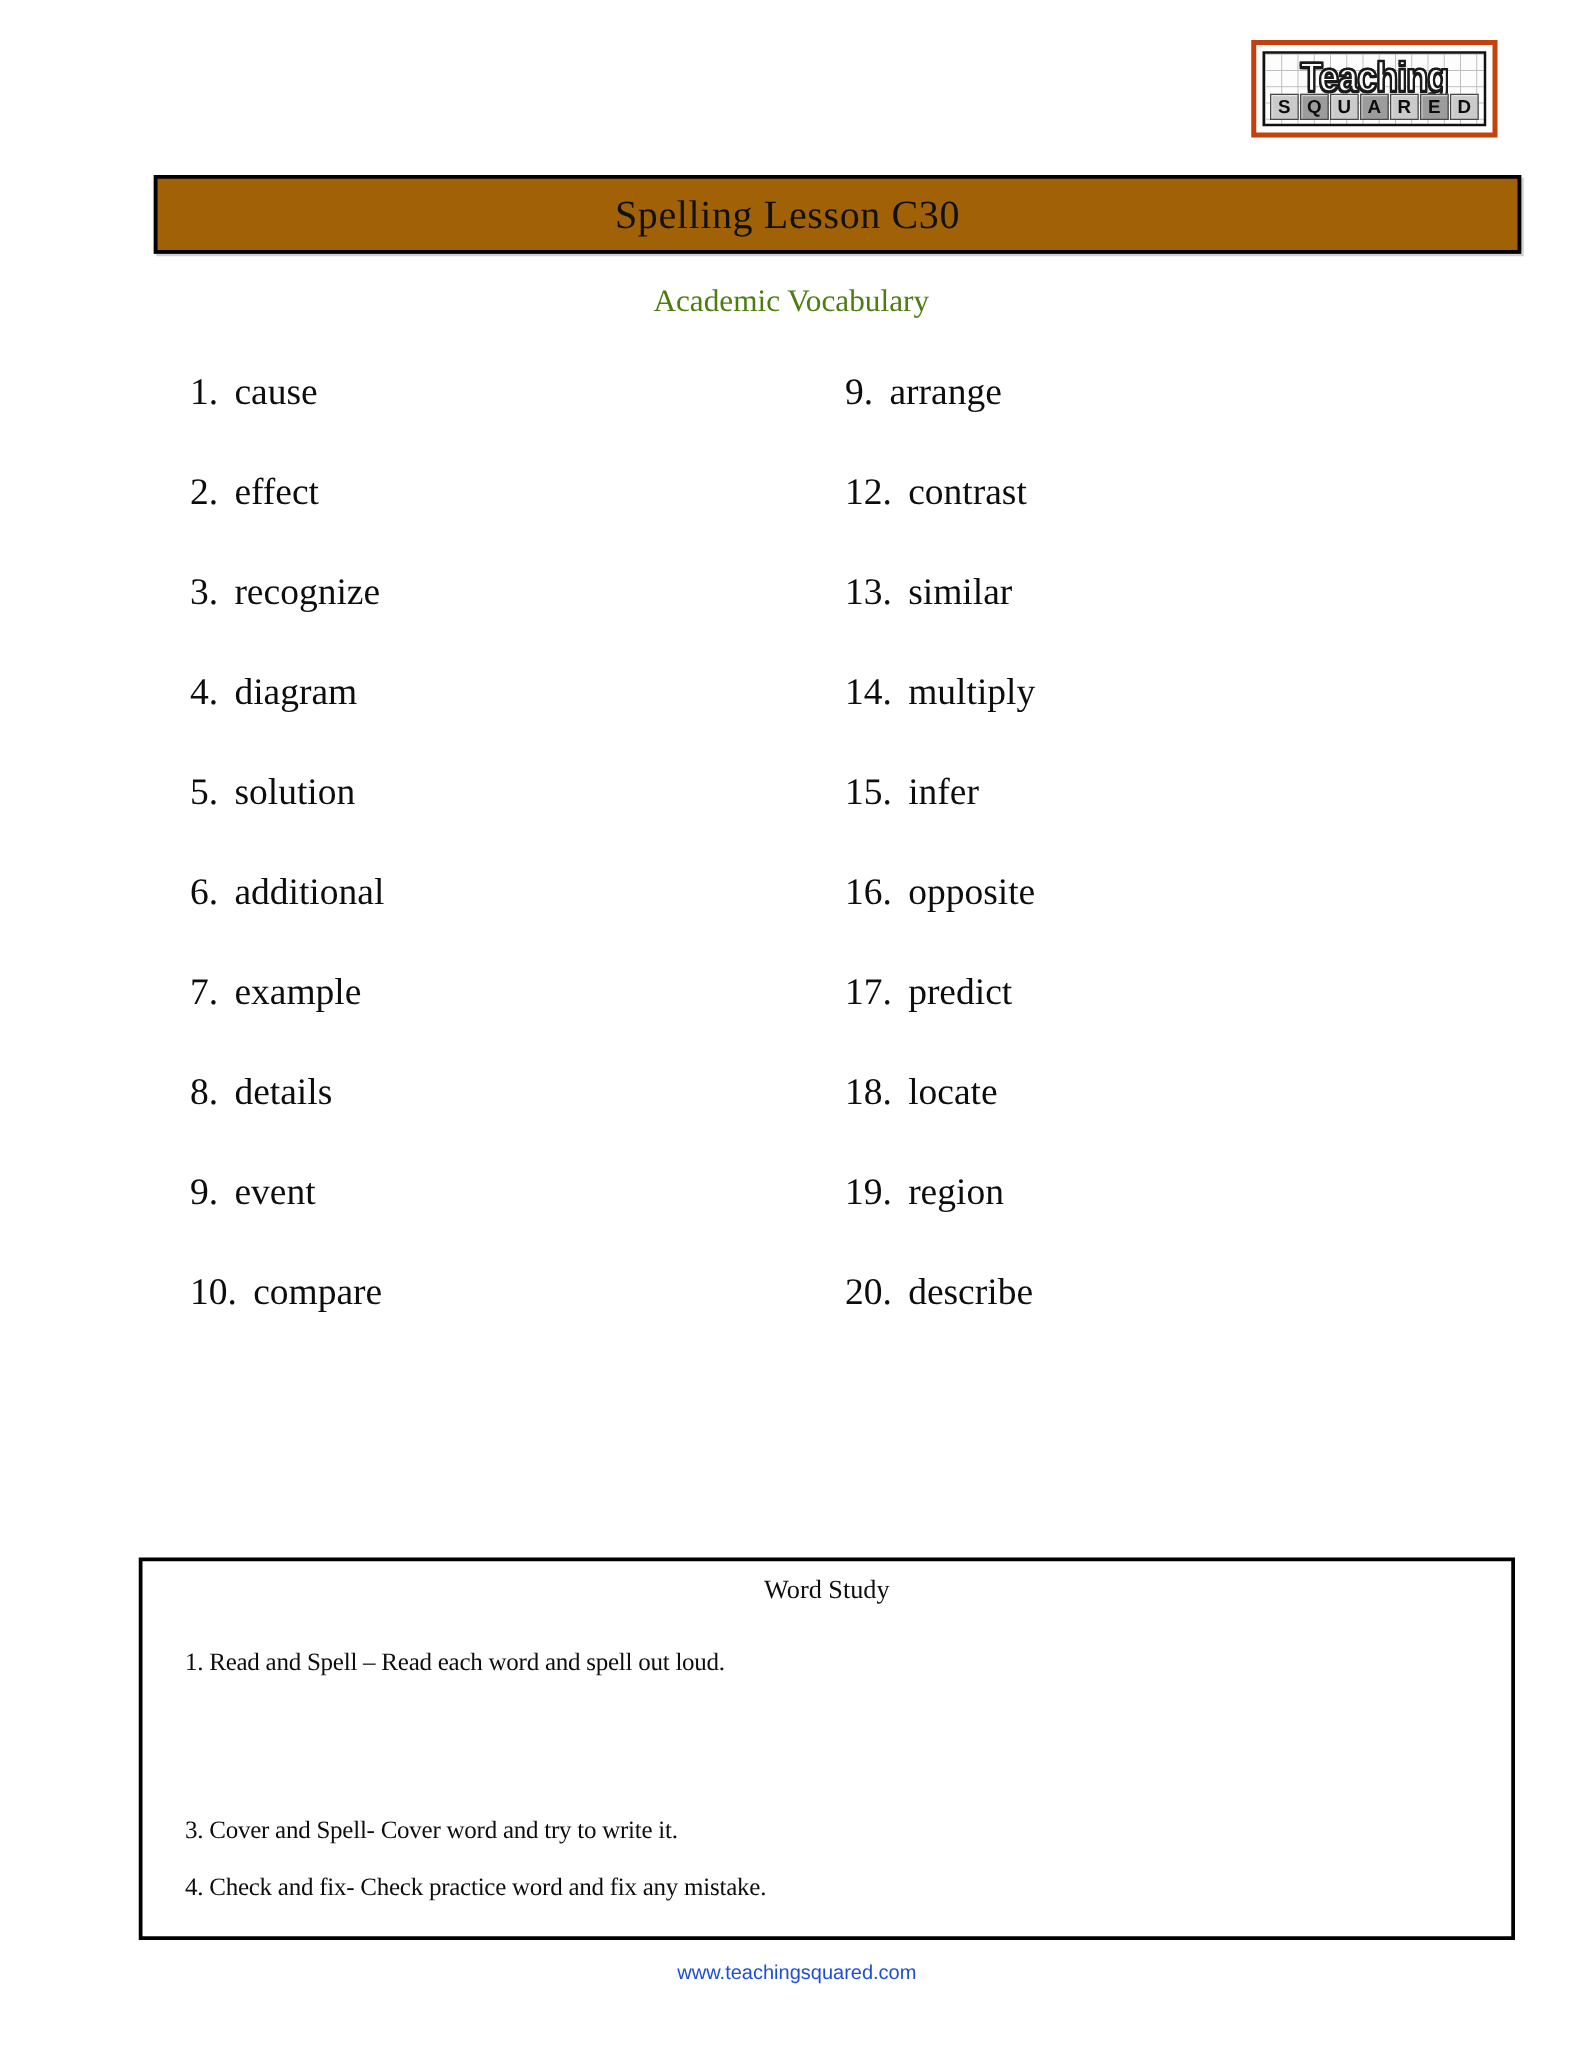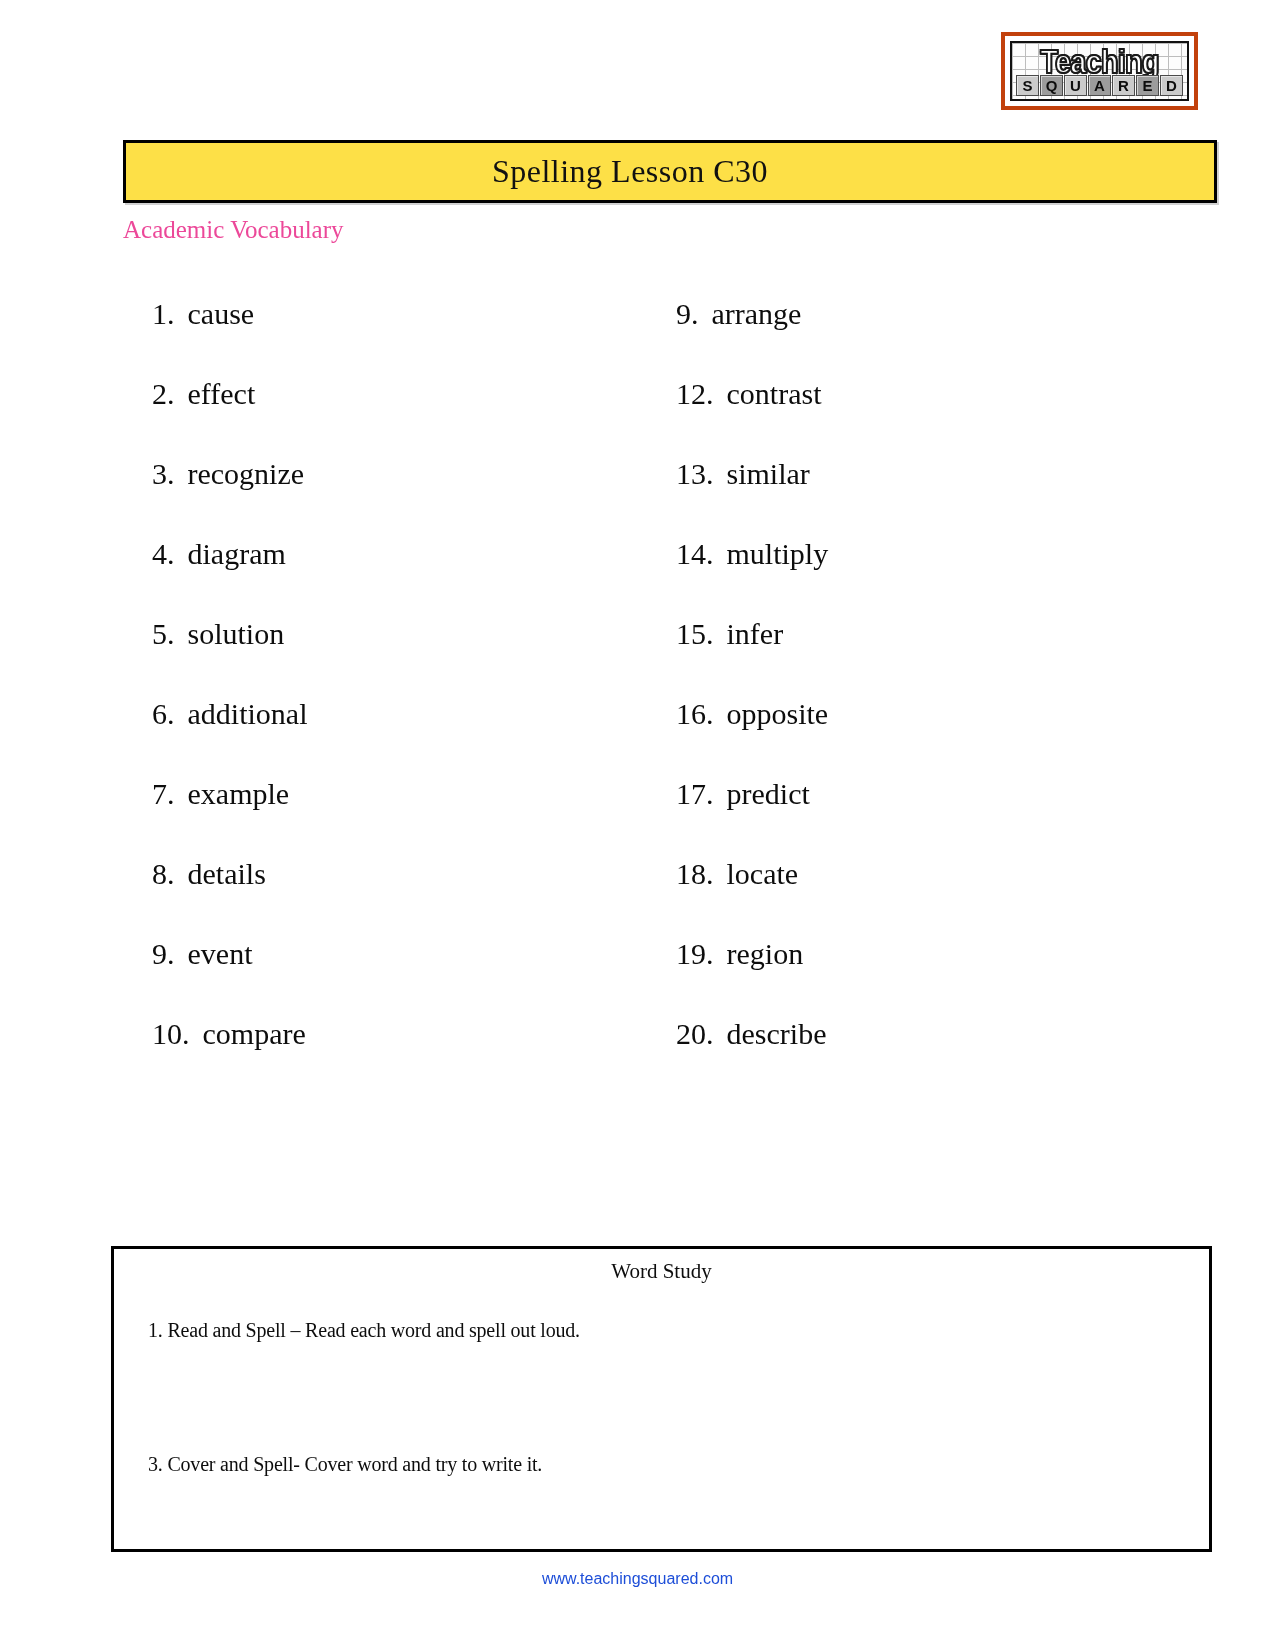--- a/index.html
+++ b/index.html
@@ -67,33 +67,33 @@
     box-shadow: inset 1px 1px 0 rgba(255,255,255,0.55);
   }
   .t-light { background: #cbcbcb; }
   .t-dark  { background: #9c9c9c; }
 
   
   .title-box {
     position: absolute; left: 123px; top: 140px;
     width: 1094px; height: 63px;
     border: 3px solid #000;
-    background: #fde047;
+    background: #a16207;
     box-shadow: 2px 2px 0 rgba(0,0,0,0.18);
   }
   .title-box h1 {
     font-size: 32px; font-weight: normal;
     line-height: 57px; text-align: center;
     padding-right: 80px;
     letter-spacing: 0.5px;
   }
   .subtitle {
-    position: absolute; left: 123px; top: 216px;
-    width: 1020px; 
-    font-size: 25px; color: #ec4899;
+    position: absolute; left: 123px; top: 228px;
+    width: 1020px; text-align: center;
+    font-size: 25px; color: #4d7c0f;
   }
 
   
   .word-col { position: absolute; top: 298px; list-style: none; }
   .word-col.left  { left: 152px; }
   .word-col.right { left: 676px; }
   .word-col li {
     height: 32px; margin-bottom: 48px;
     font-size: 30px; line-height: 32px;
     color: #0d0d0d; white-space: nowrap;
@@ -180,17 +180,18 @@
     <li><span class="num">17.</span><span>predict</span></li>
     <li><span class="num">18.</span><span>locate</span></li>
     <li><span class="num">19.</span><span>region</span></li>
     <li><span class="num">20.</span><span>describe</span></li>
   </ul>
 
   <div class="word-study">
     <div class="ws-title">Word Study</div>
     <div class="ws-item i0">1. Read and Spell – Read each word and spell out loud.</div>
     <div class="ws-item i2">3. Cover and Spell- Cover word and try to write it.</div>
+    <div class="ws-item i3">4. Check and fix- Check practice word and fix any mistake.</div>
   </div>
 
   <div class="footer">www.teachingsquared.com</div>
 
 </div>
 
 </body></html>

